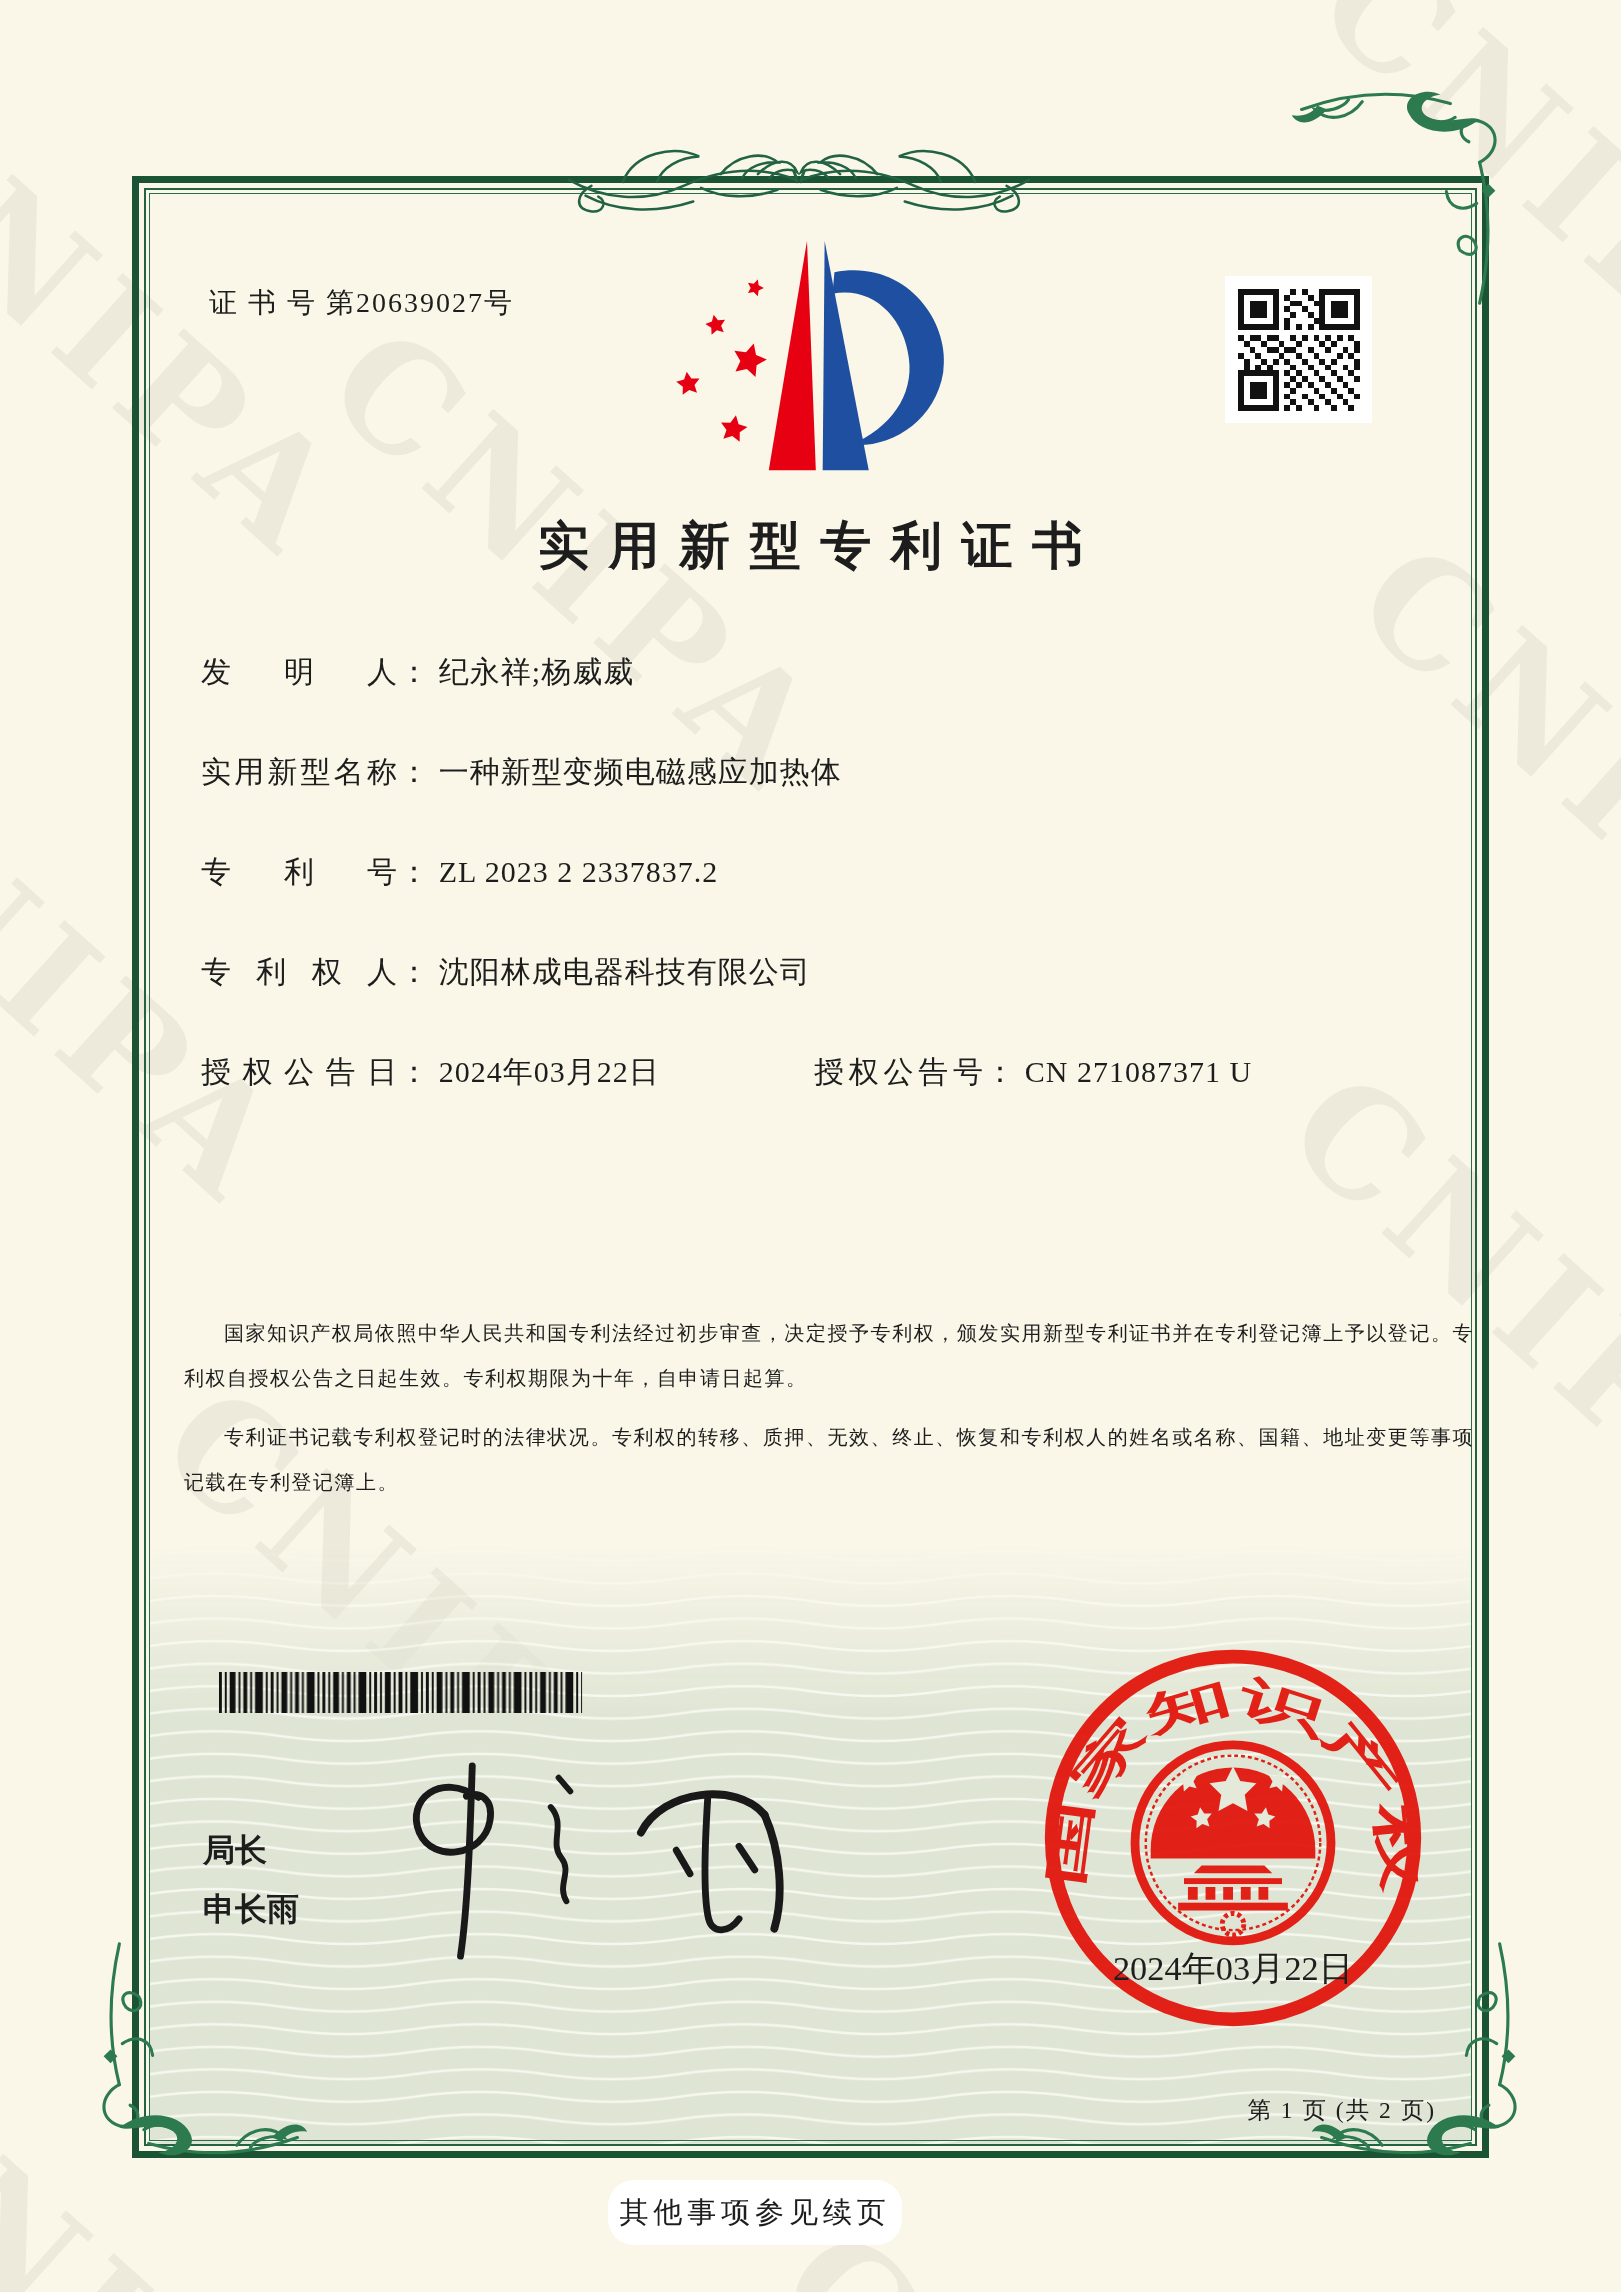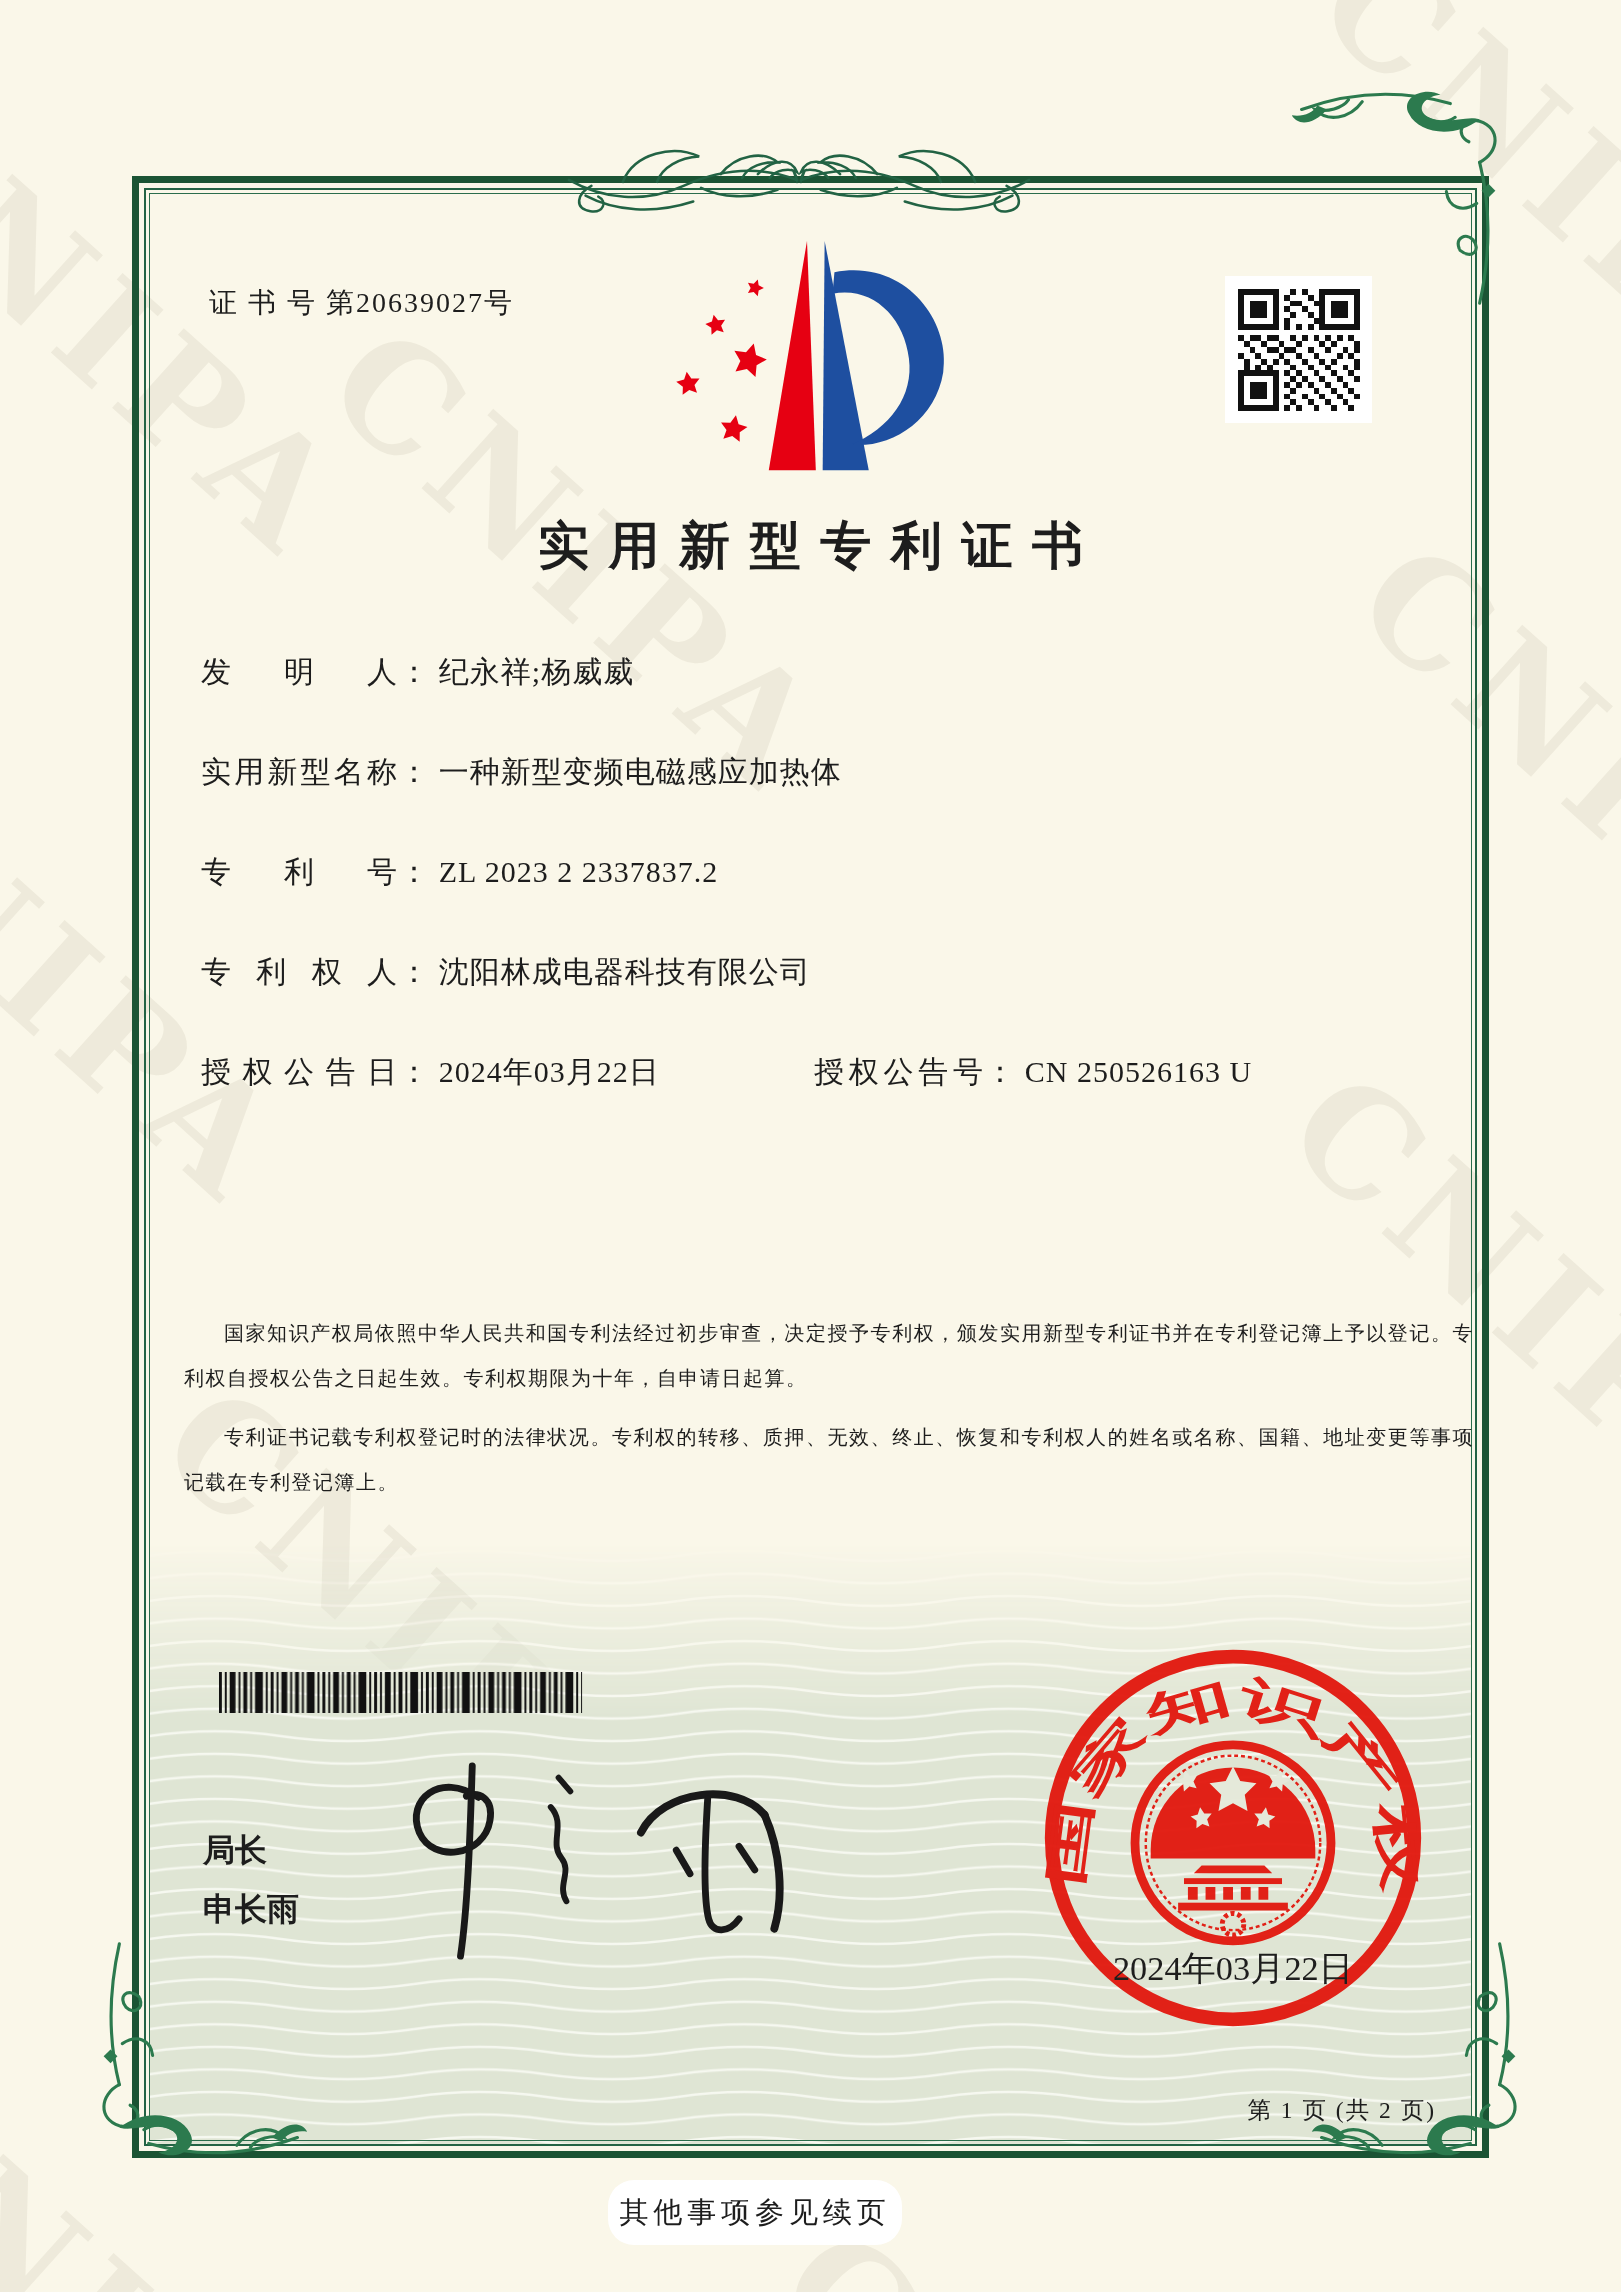--- a/index.html
+++ b/index.html
@@ -230,21 +230,21 @@
     </div>
     <div class="frow">
       <span class="flabel">专利号</span><span class="fcolon">：</span><span class="fvalue">ZL 2023 2 2337837.2</span>
     </div>
     <div class="frow">
       <span class="flabel">专利权人</span><span class="fcolon">：</span><span class="fvalue">沈阳林成电器科技有限公司</span>
     </div>
     <div class="frow">
       <span class="flabel">授权公告日</span><span class="fcolon">：</span><span class="fvalue">2024年03月22日</span>
       <span class="grant-group">
-        <span class="flabel">授权公告号</span><span class="fcolon">：</span><span class="fvalue">CN 250526163 U</span>
+        <span class="flabel">授权公告号</span><span class="fcolon">：</span><span class="fvalue">CN 271087371 U</span>
       </span>
     </div>
   </div>
 
   <div class="paras">
     <p>国家知识产权局依照中华人民共和国专利法经过初步审查，决定授予专利权，颁发实用新型专利证书并在专利登记簿上予以登记。专利权自授权公告之日起生效。专利权期限为十年，自申请日起算。</p>
     <p>专利证书记载专利权登记时的法律状况。专利权的转移、质押、无效、终止、恢复和专利权人的姓名或名称、国籍、地址变更等事项记载在专利登记簿上。</p>
   </div>
 
   <svg class="barcode" width="365" height="41" viewBox="0 0 372 42">

